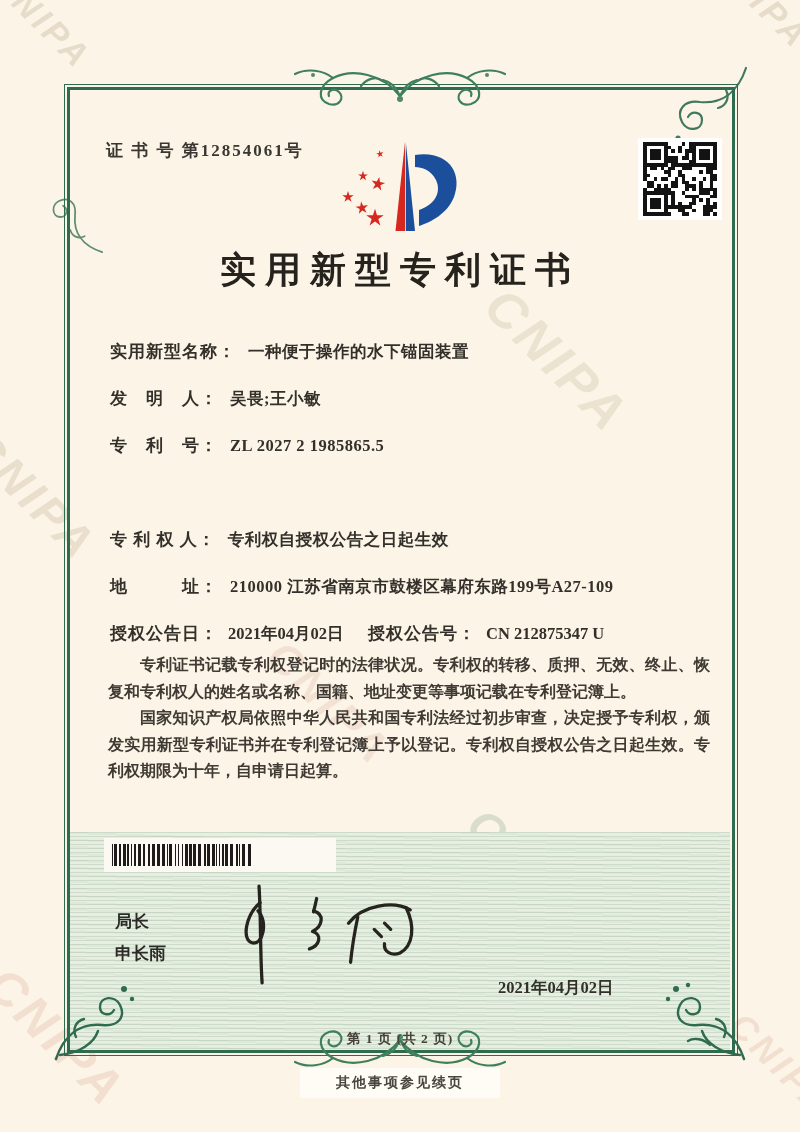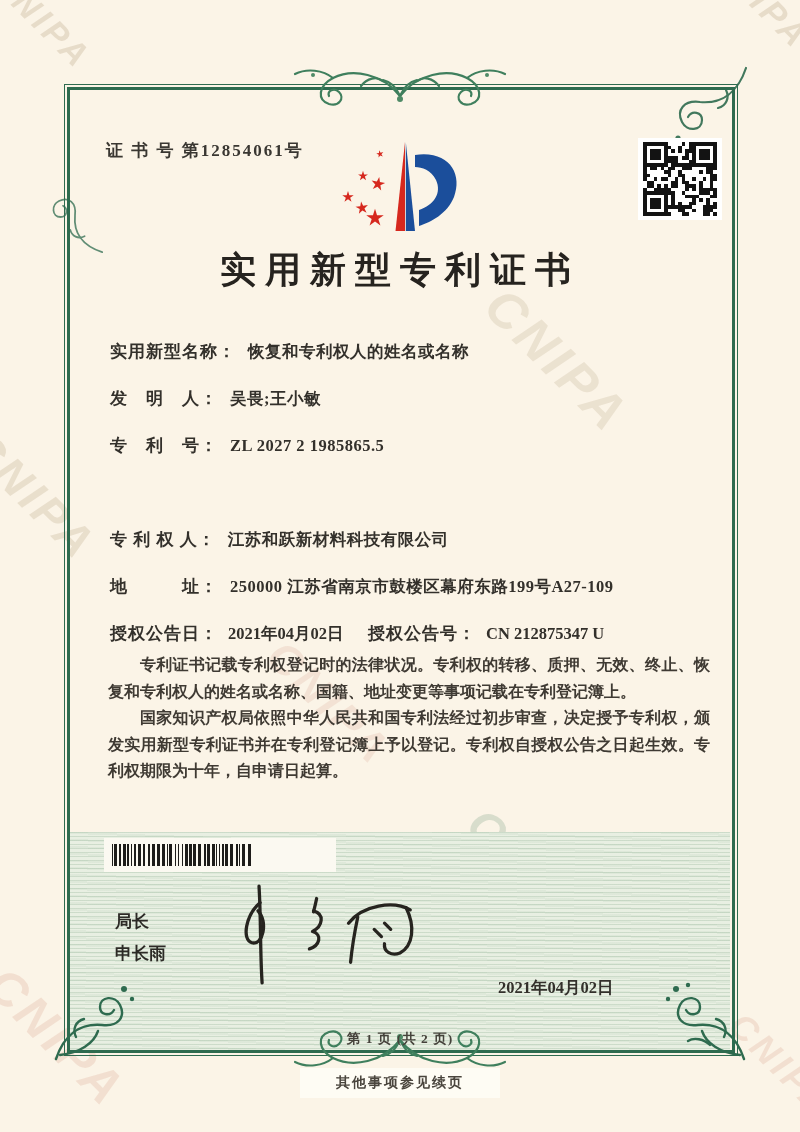--- a/index.html
+++ b/index.html
@@ -399,33 +399,33 @@
         <i style="left:42.24px;top:70.4px"></i>
         <i style="left:59.84px;top:70.4px"></i>
         <i style="left:63.36px;top:70.4px"></i>
         <i style="left:70.4px;top:70.4px"></i>
       </div>
   </div>
 
   <div class="title">实用新型专利证书</div>
 
   <div class="row r1">
-    <span class="lbl">实用新型名称：</span><span class="val">恢复和专利权人的姓名或名称</span>
+    <span class="lbl">实用新型名称：</span><span class="val">一种便于操作的水下锚固装置</span>
   </div>
   <div class="row r2">
     <span class="lbl">发　明　人：</span><span class="val">吴畏;王小敏</span>
   </div>
   <div class="row r3">
     <span class="lbl">专　利　号：</span><span class="val">ZL 2027 2 1985865.5</span>
   </div>
   <div class="row r5">
-    <span class="lbl">专 利 权 人：</span><span class="val">江苏和跃新材料科技有限公司</span>
+    <span class="lbl">专 利 权 人：</span><span class="val">专利权自授权公告之日起生效</span>
   </div>
   <div class="row r6">
-    <span class="lbl">地　　　址：</span><span class="val">250000 江苏省南京市鼓楼区幕府东路199号A27-109</span>
+    <span class="lbl">地　　　址：</span><span class="val">210000 江苏省南京市鼓楼区幕府东路199号A27-109</span>
   </div>
 
   <div class="grant">
     <span class="lbl">授权公告日：</span><span class="val">2021年04月02日</span>
     <span class="second">
       <span class="lbl">授权公告号：</span><span class="val">CN 212875347 U</span>
     </span>
   </div>
 
   <div class="legal">

